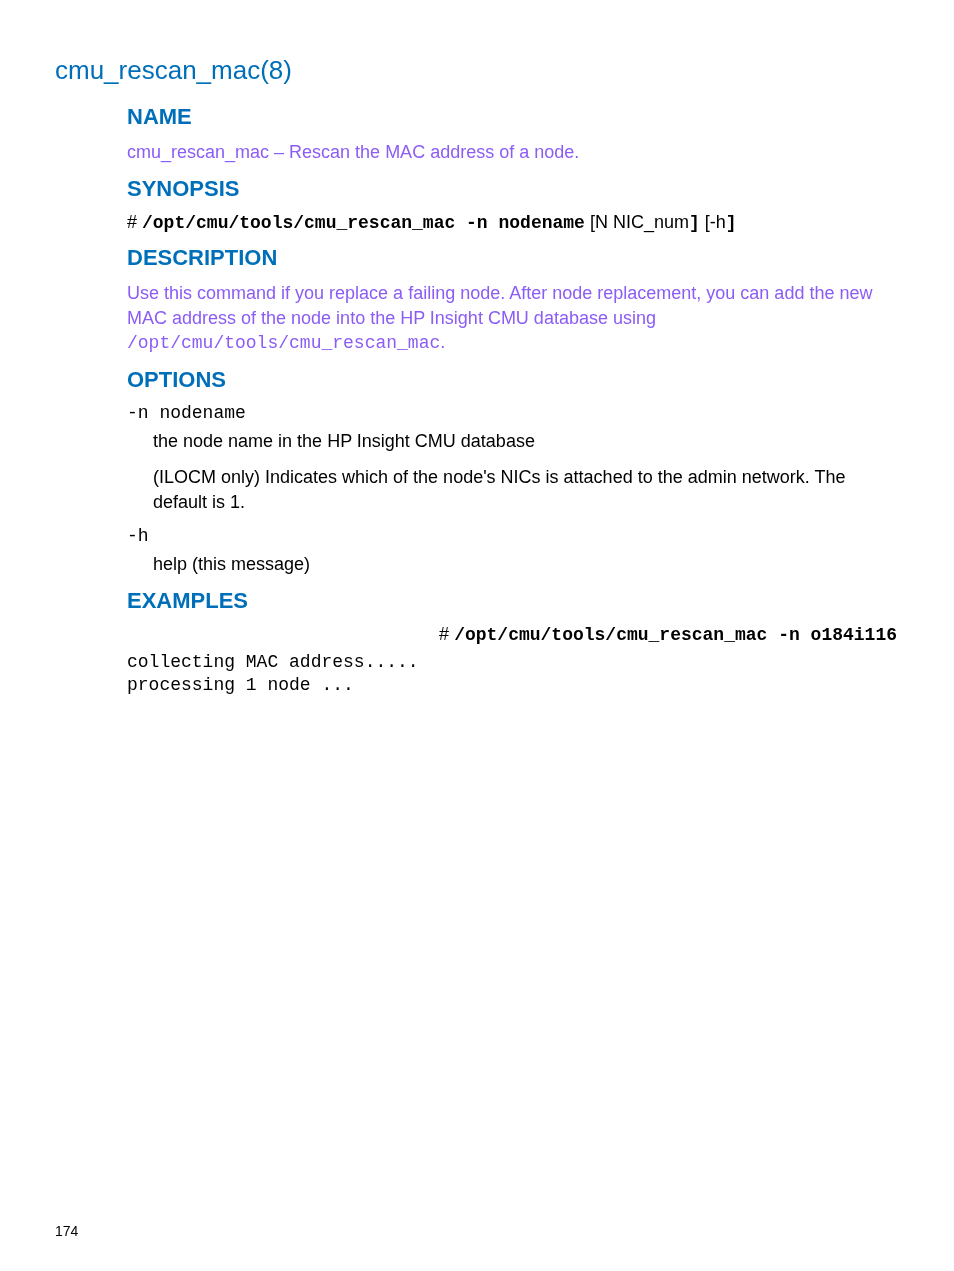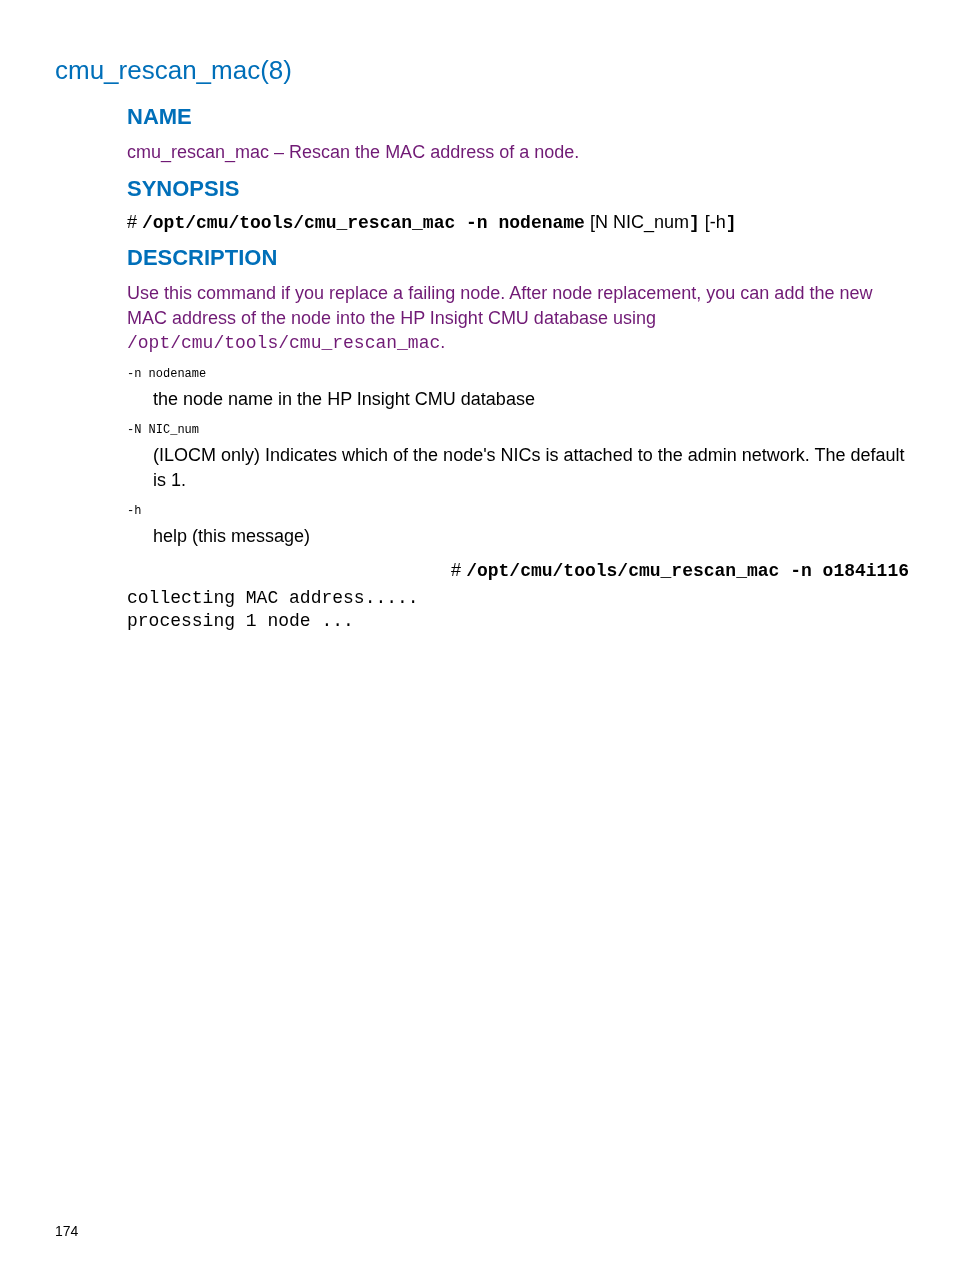--- a/index.html
+++ b/index.html
@@ -7,21 +7,21 @@
     padding: 0;
     background: #fff;
     font-family: Arial, Helvetica, sans-serif;
     color: #000;
     width: 954px;
     height: 1271px;
     position: relative;
     box-sizing: border-box;
   }
   .page {
-    padding: 55px 45px 0 55px;
+    padding: 55px 57px 0 55px;
     box-sizing: border-box;
   }
   .title {
     font-family: Arial, Helvetica, sans-serif;
     font-size: 26px;
     color: #006fb9;
     font-weight: 400;
     margin: 0 0 18px 0;
   }
   .content {
@@ -30,40 +30,40 @@
   .section-heading {
     font-family: Arial, Helvetica, sans-serif;
     font-size: 22px;
     color: #006fb9;
     font-weight: 700;
     margin: 12px 0 10px 0;
   }
   .body-text {
     font-family: Arial, Helvetica, sans-serif;
     font-size: 18px;
-    color: #701a75;
+    color: #8b5cf6;
     line-height: 1.35;
     margin: 0 0 12px 0;
   }
   .mono {
     font-family: "Courier New", Courier, monospace;
     font-size: 18px;
   }
   .mono-bold {
     font-family: "Courier New", Courier, monospace;
     font-size: 18px;
     font-weight: 700;
   }
   .synopsis-line {
     margin: 0 0 10px 0;
     font-size: 18px;
   }
   .option-term {
     font-family: "Courier New", Courier, monospace;
-    font-size: 12px;
+    font-size: 18px;
     margin: 0 0 6px 0;
   }
   .option-desc {
     font-family: Arial, Helvetica, sans-serif;
     font-size: 18px;
     line-height: 1.35;
     margin: 0 0 12px 0;
     padding-left: 26px;
   }
   .example-cmd {
@@ -100,30 +100,31 @@
     <div class="section-heading">SYNOPSIS</div>
     <p class="synopsis-line">
       <span># </span><span class="mono-bold">/opt/cmu/tools/cmu_rescan_mac -n nodename</span><span> [N NIC_num</span><span class="mono-bold">]</span><span> [-h</span><span class="mono-bold">]</span>
     </p>
 
     <div class="section-heading">DESCRIPTION</div>
     <p class="body-text">
       <span>Use this command if you replace a failing node. After node replacement, you can add the new MAC address of the node into the HP Insight CMU database using </span><span class="mono">/opt/cmu/tools/cmu_rescan_mac</span><span>.</span>
     </p>
 
+    <div class="section-heading">OPTIONS</div>
 
     <p class="option-term">-n nodename</p>
     <p class="option-desc">the node name in the HP Insight CMU database</p>
 
-    <p class="option-term">-N NIC_num</p>
     <p class="option-desc">(ILOCM only) Indicates which of the node's NICs is attached to the admin network. The default is 1.</p>
 
     <p class="option-term">-h</p>
     <p class="option-desc">help (this message)</p>
 
+    <div class="section-heading">EXAMPLES</div>
     <p class="example-cmd">
       <span># </span><span class="mono-bold">/opt/cmu/tools/cmu_rescan_mac -n o184i116</span>
     </p>
     <pre class="example-output">collecting MAC address.....
 processing 1 node ...</pre>
 
   </div>
 </div>
 
 <div class="page-number">174</div>

